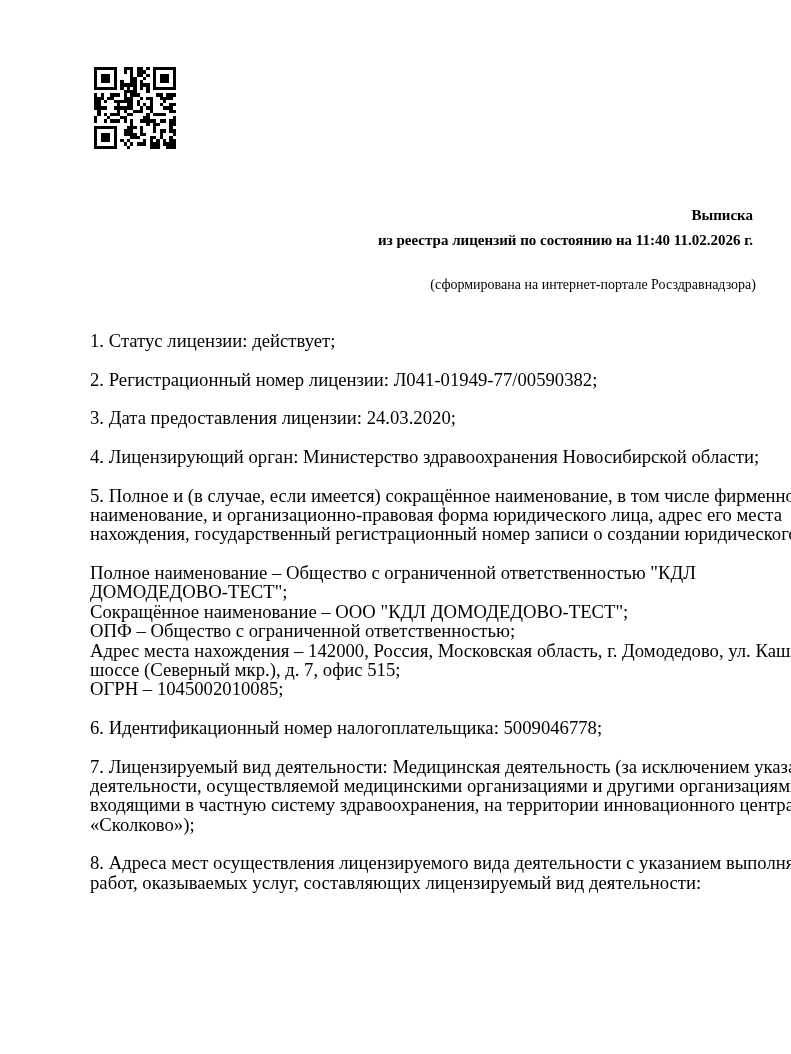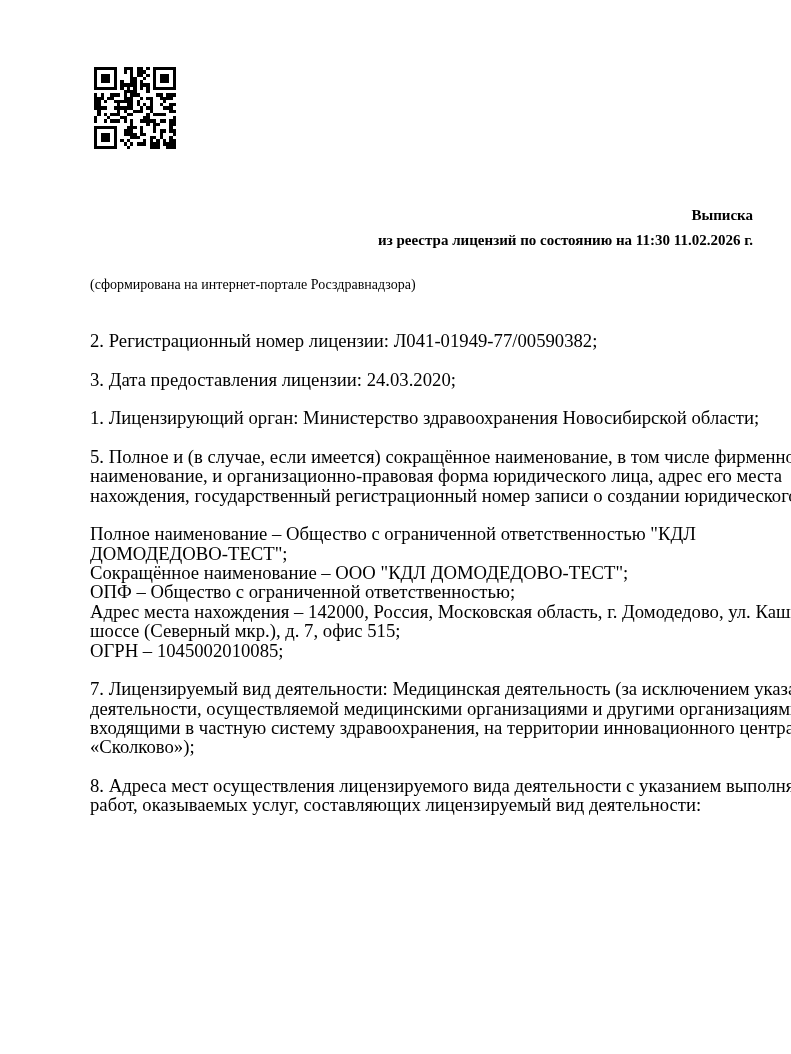--- a/index.html
+++ b/index.html
@@ -32,20 +32,21 @@
     text-align: right;
     font-weight: bold;
     font-size: 15px;
     line-height: 25px;
   }
   .formation-note {
     position: absolute;
     left: 90px;
     top: 277px;
     width: 666px;
+    text-align: right;
     font-size: 14px;
     line-height: 16px;
   }
   .content {
     position: absolute;
     left: 90px;
     top: 331px;
     width: 663px;
     font-size: 18.7px;
     line-height: 19.35px;
@@ -374,39 +375,41 @@
         <rect x="18" y="24" width="1" height="1"></rect>
         <rect x="19" y="24" width="1" height="1"></rect>
         <rect x="22" y="24" width="1" height="1"></rect>
         <rect x="23" y="24" width="1" height="1"></rect>
         <rect x="24" y="24" width="1" height="1"></rect>
       </svg>
     </div>
 
   <div class="title-block">
     <div>Выписка</div>
-    <div>из реестра лицензий по состоянию на 11:30 11.02.2026 г.</div>
+    <div>из реестра лицензий по состоянию на 11:40 11.02.2026 г.</div>
   </div>
 
   <div class="formation-note">(сформирована на интернет-портале Росздравнадзора)</div>
 
   <div class="content">
+    <div class="para">1. Статус лицензии: действует;</div>
     <div class="para">2. Регистрационный номер лицензии: Л041-01949-77/00590382;</div>
     <div class="para">3. Дата предоставления лицензии: 24.03.2020;</div>
-    <div class="para">1. Лицензирующий орган: Министерство здравоохранения Новосибирской области;</div>
+    <div class="para">4. Лицензирующий орган: Министерство здравоохранения Новосибирской области;</div>
     <div class="para">5. Полное и (в случае, если имеется) сокращённое наименование, в том числе фирменное
 наименование, и организационно-правовая форма юридического лица, адрес его места
 нахождения, государственный регистрационный номер записи о создании юридического лица:</div>
     <div class="para">Полное наименование – Общество с ограниченной ответственностью "КДЛ
 ДОМОДЕДОВО-ТЕСТ";
 Сокращённое наименование – ООО "КДЛ ДОМОДЕДОВО-ТЕСТ";
 ОПФ – Общество с ограниченной ответственностью;
 Адрес места нахождения – 142000, Россия, Московская область, г. Домодедово, ул. Каширское
 шоссе (Северный мкр.), д. 7, офис 515;
 ОГРН – 1045002010085;</div>
+    <div class="para">6. Идентификационный номер налогоплательщика: 5009046778;</div>
     <div class="para">7. Лицензируемый вид деятельности: Медицинская деятельность (за исключением указанной
 деятельности, осуществляемой медицинскими организациями и другими организациями,
 входящими в частную систему здравоохранения, на территории инновационного центра
 «Сколково»);</div>
     <div class="para">8. Адреса мест осуществления лицензируемого вида деятельности с указанием выполняемых
 работ, оказываемых услуг, составляющих лицензируемый вид деятельности:</div>
   </div>
 
 </div>
 

